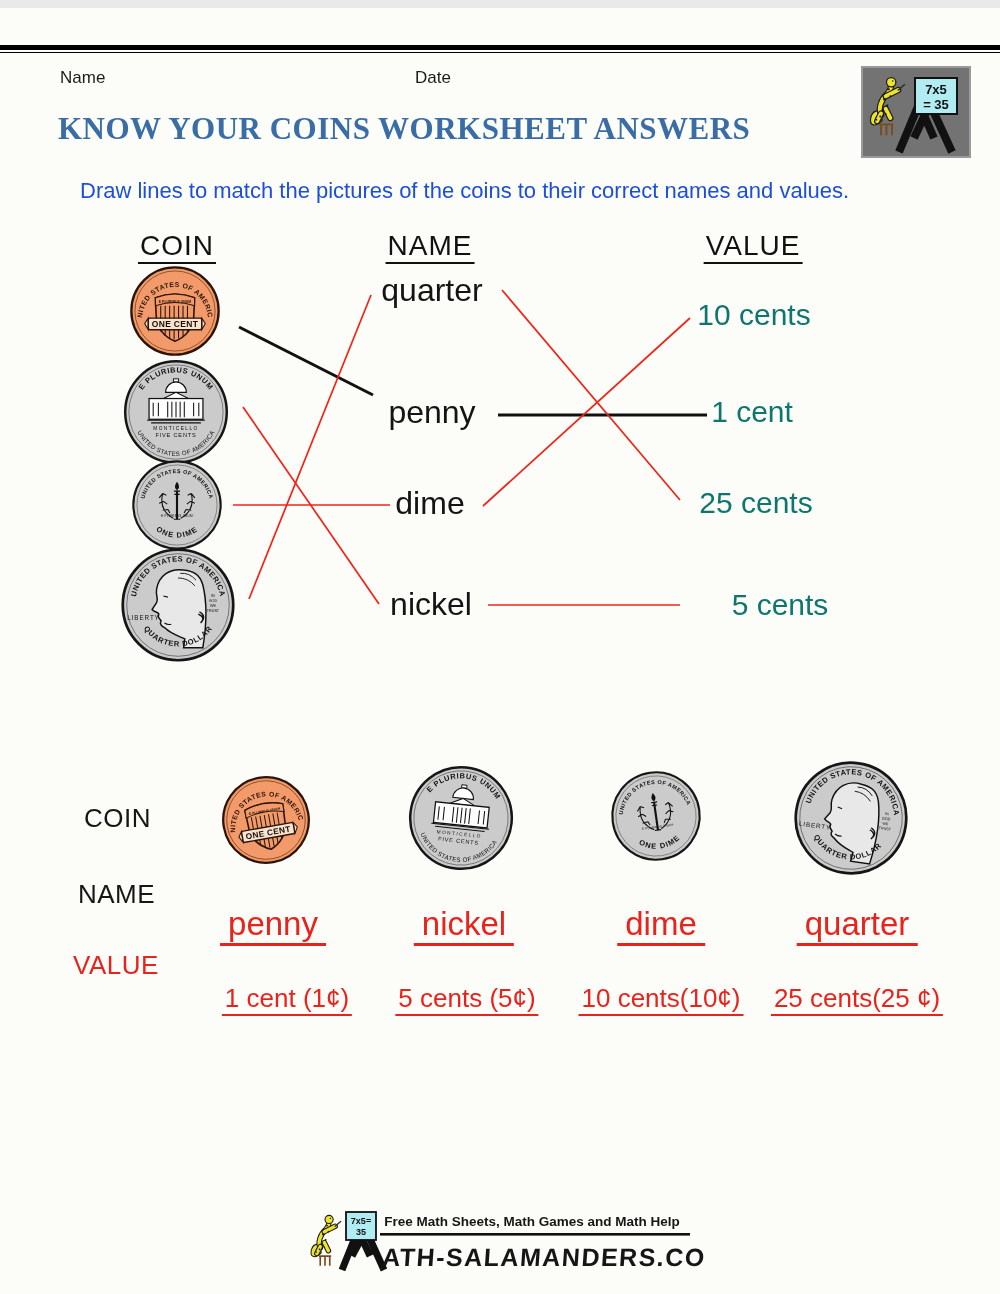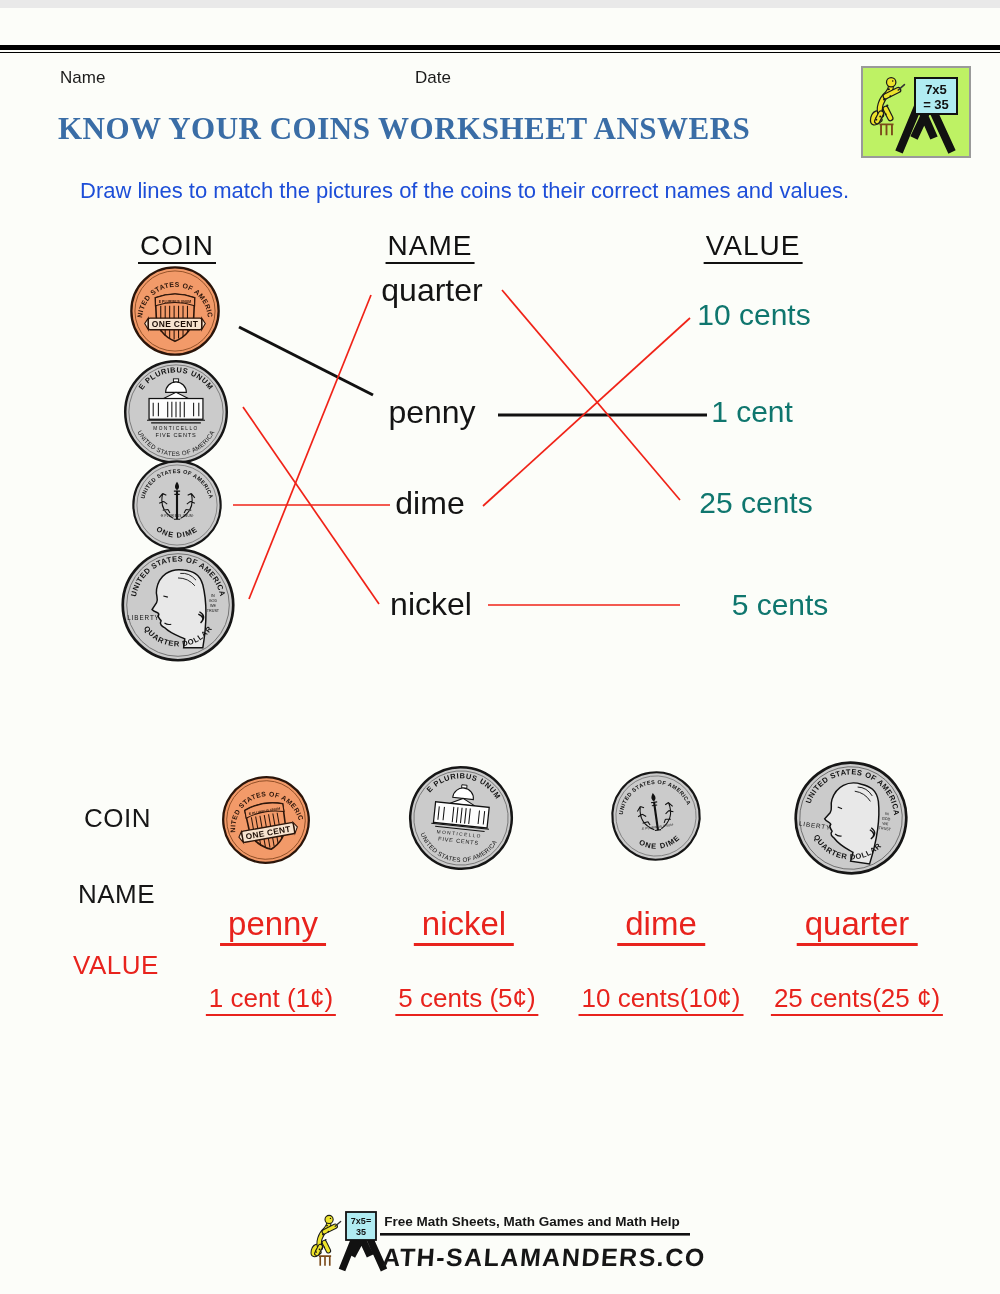--- a/index.html
+++ b/index.html
@@ -13,21 +13,21 @@
   .instr{font-size:22px;color:#1d4ed8;white-space:nowrap;}
   .col-head{font-size:28px;color:#111;letter-spacing:1px;border-bottom:2.5px solid #111;
             padding:0 2px 2px 2px;line-height:1;white-space:nowrap;}
   .match-word{font-size:32px;color:#141414;line-height:1;white-space:nowrap;}
   .value-word{font-size:30px;color:#0f766e;line-height:1;white-space:nowrap;}
   .row-label{font-size:26px;line-height:1;letter-spacing:0.5px;}
   .ans-name{font-size:33px;line-height:1;border-bottom:3px solid currentColor;padding:0 8px 3px 8px;white-space:nowrap;}
   .ans-value{font-size:26px;line-height:1;border-bottom:2.5px solid currentColor;padding:0 3px 3px 3px;white-space:nowrap;}
   .red{color:#e8231d;}
   .coin-slot svg{display:block;}
-  #logo-box{border:2px solid #9a9a9a;background:#bef264;}
+  #logo-box{border:2px solid #9a9a9a;background:#737373;}
   #lines-svg{pointer-events:none;z-index:5;}
   .wordlayer{z-index:6;}
 </style>
 </head>
 <body>
 
 <div id="page">
 
   <div class="abs rule" style="top:37px;height:5px;"></div>
   <div class="abs rule" style="top:44px;height:1px;"></div>
@@ -275,21 +275,21 @@
     <text font-family="Liberation Sans, sans-serif" font-size="6.7" font-weight="bold" fill="#111" letter-spacing="0.6"><textPath href="#c7b" startOffset="50%" text-anchor="middle">QUARTER DOLLAR</textPath></text>
         </g>
       </svg>
     </div>
 
   <div class="abs ctr ans-name red" style="left:273px;top:899px;">penny</div>
   <div class="abs ctr ans-name red" style="left:464px;top:899px;">nickel</div>
   <div class="abs ctr ans-name red" style="left:661px;top:899px;">dime</div>
   <div class="abs ctr ans-name red" style="left:857px;top:899px;">quarter</div>
 
-  <div class="abs ctr ans-value red" style="left:271px;top:977px;text-align:center;">1 cent (1¢)</div>
+  <div class="abs ctr ans-value red" style="left:287px;top:977px;text-align:center;">1 cent (1¢)</div>
   <div class="abs ctr ans-value red" style="left:467px;top:977px;">5 cents (5¢)</div>
   <div class="abs ctr ans-value red" style="left:661px;top:977px;">10 cents(10¢)</div>
   <div class="abs ctr ans-value red" style="left:857px;top:977px;">25 cents(25 ¢)</div>
 
   <div class="abs" id="footer-logo-slot" style="left:300px;top:1196px;width:404px;height:86px;"><svg width="404" height="86" viewBox="0 0 404 86">
    <path d="M 42 66 L 58 26 L 70 52 M 52 52 L 66 26 L 84 66" stroke="#111" stroke-width="7" fill="none"></path>
    <g transform="translate(8,10) scale(0.68)">
     <path d="M 16 62 H 34 M 18 62 V 76 M 32 62 V 76 M 25 62 V 76" stroke="#7a4a1a" stroke-width="2.4" fill="none"></path>
     <path d="M 16 56 Q 6 64 8 54 Q 10 46 18 48" stroke="#1a1a1a" stroke-width="8" fill="none" stroke-linecap="round"></path>
                     <path d="M 16 56 Q 6 64 8 54 Q 10 46 18 48" stroke="#ede32b" stroke-width="5" fill="none" stroke-linecap="round"></path>

